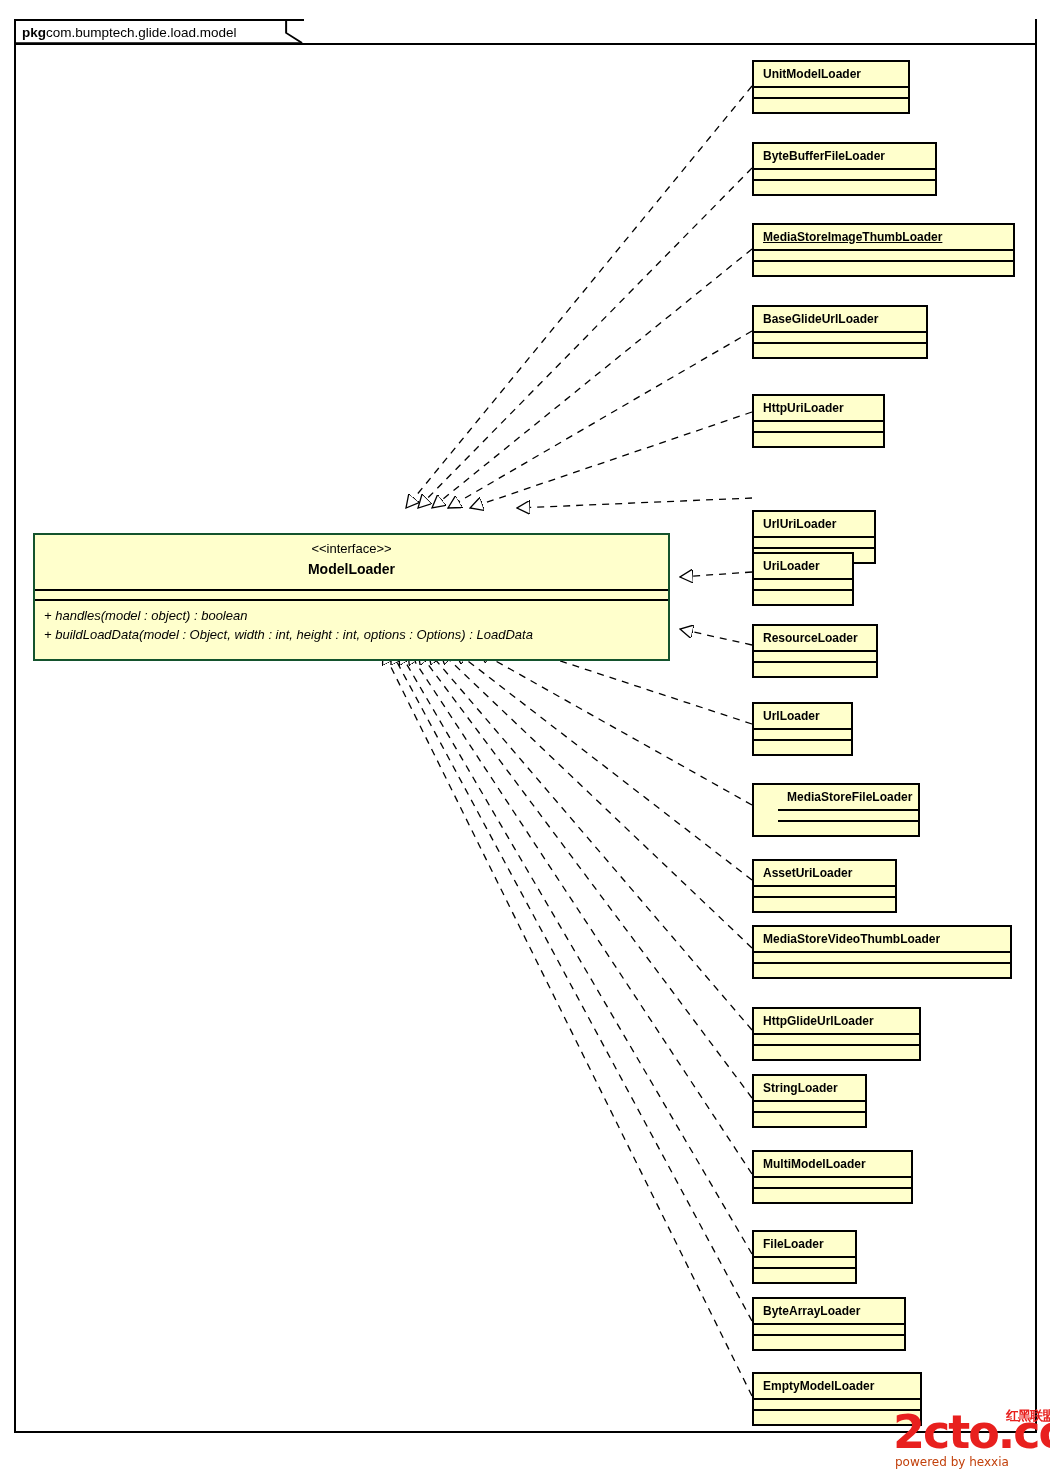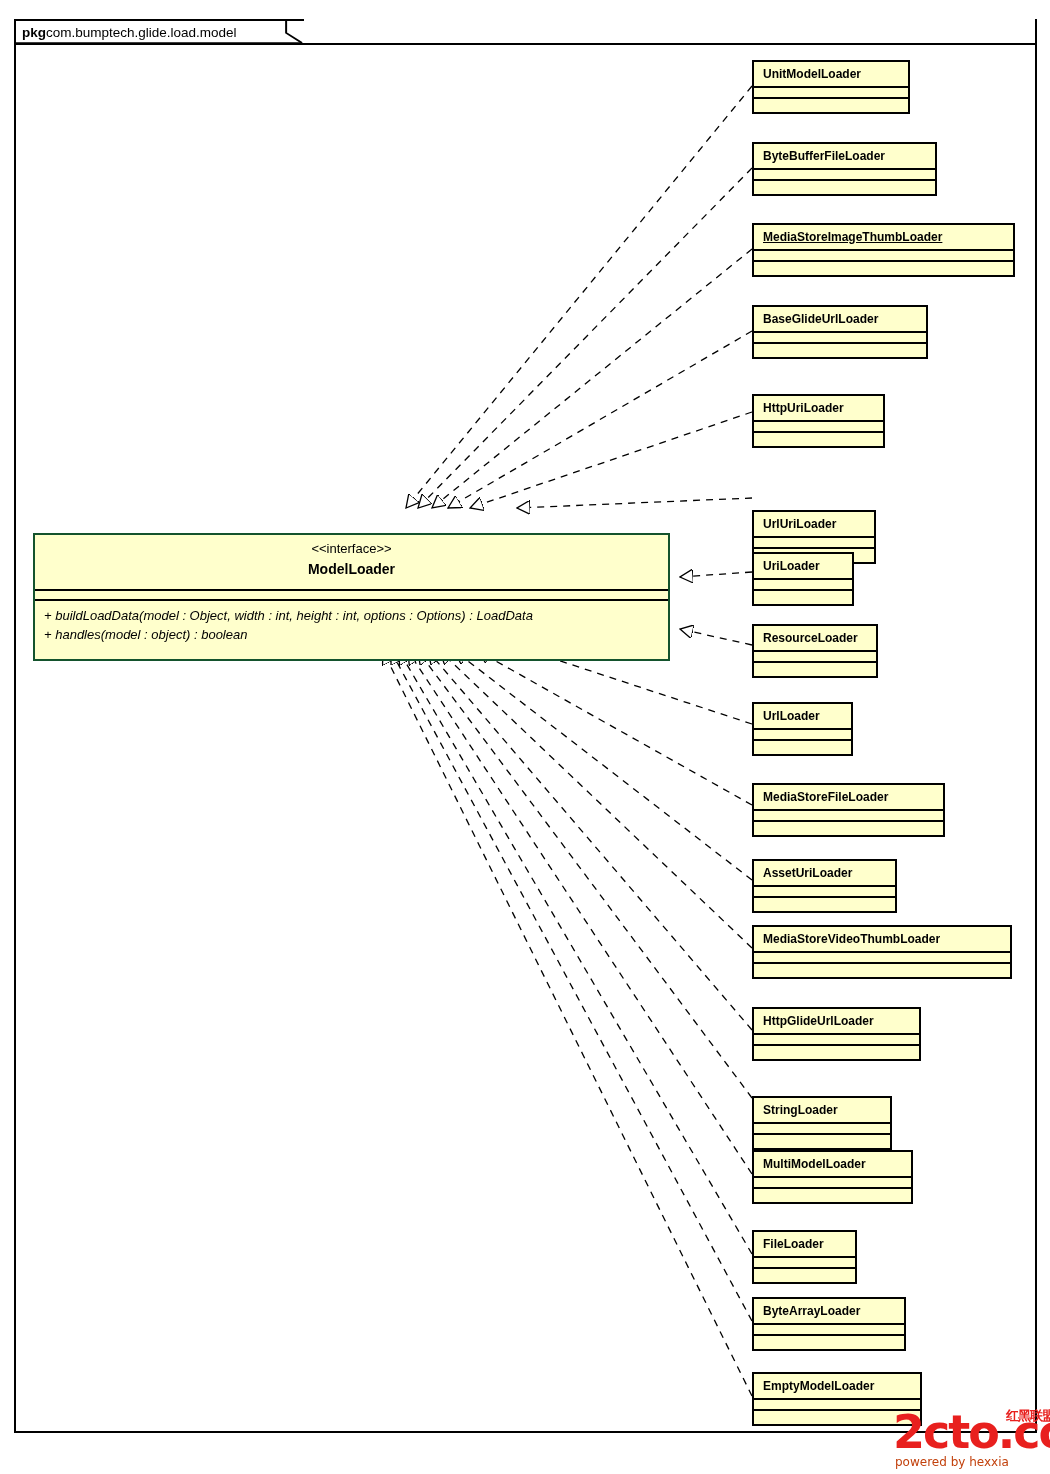--- a/index.html
+++ b/index.html
@@ -259,22 +259,22 @@
     <span class="pkg-kw">pkg</span><span>com.bumptech.glide.load.model</span>
   </div>
 
   <div id="iface">
     <div class="if-head">
       <div class="if-stereo">&lt;&lt;interface&gt;&gt;</div>
       <div class="if-name">ModelLoader</div>
     </div>
     <div class="if-attrs"></div>
     <div class="if-ops">
+      <div class="if-op">+ handles(model : object) : boolean</div>
       <div class="if-op">+ buildLoadData(model : Object, width : int, height : int, options : Options) : LoadData</div>
-      <div class="if-op">+ handles(model : object) : boolean</div>
     </div>
   </div>
 
   <div id="class-boxes">
       <div class="uml-class" style="left: 752px; top: 60px; width: 158px;">
         <div class="cls-name">UnitModelLoader</div>
         <div class="cls-attrs"></div>
         <div class="cls-ops"></div>
       </div>
       <div class="uml-class" style="left: 752px; top: 142px; width: 185px;">
@@ -310,41 +310,41 @@
       <div class="uml-class" style="left: 752px; top: 624px; width: 126px;">
         <div class="cls-name">ResourceLoader</div>
         <div class="cls-attrs"></div>
         <div class="cls-ops"></div>
       </div>
       <div class="uml-class" style="left: 752px; top: 702px; width: 101px;">
         <div class="cls-name">UrlLoader</div>
         <div class="cls-attrs"></div>
         <div class="cls-ops"></div>
       </div>
-      <div class="uml-class" style="left: 752px; top: 783px; width: 193px;">
+      <div class="uml-class" style="left: 752px; top: 783px; width: 168px; padding-left: 24px;">
         <div class="cls-name">MediaStoreFileLoader</div>
         <div class="cls-attrs"></div>
         <div class="cls-ops"></div>
       </div>
       <div class="uml-class" style="left: 752px; top: 859px; width: 145px;">
         <div class="cls-name">AssetUriLoader</div>
         <div class="cls-attrs"></div>
         <div class="cls-ops"></div>
       </div>
       <div class="uml-class" style="left: 752px; top: 925px; width: 260px;">
         <div class="cls-name">MediaStoreVideoThumbLoader</div>
         <div class="cls-attrs"></div>
         <div class="cls-ops"></div>
       </div>
       <div class="uml-class" style="left: 752px; top: 1007px; width: 169px;">
         <div class="cls-name">HttpGlideUrlLoader</div>
         <div class="cls-attrs"></div>
         <div class="cls-ops"></div>
       </div>
-      <div class="uml-class" style="left: 752px; top: 1096px; width: 140px;">
+      <div class="uml-class" style="left: 752px; top: 1074px; width: 115px;">
         <div class="cls-name">StringLoader</div>
         <div class="cls-attrs"></div>
         <div class="cls-ops"></div>
       </div>
       <div class="uml-class" style="left: 752px; top: 1150px; width: 161px;">
         <div class="cls-name">MultiModelLoader</div>
         <div class="cls-attrs"></div>
         <div class="cls-ops"></div>
       </div>
       <div class="uml-class" style="left: 752px; top: 1230px; width: 105px;">

